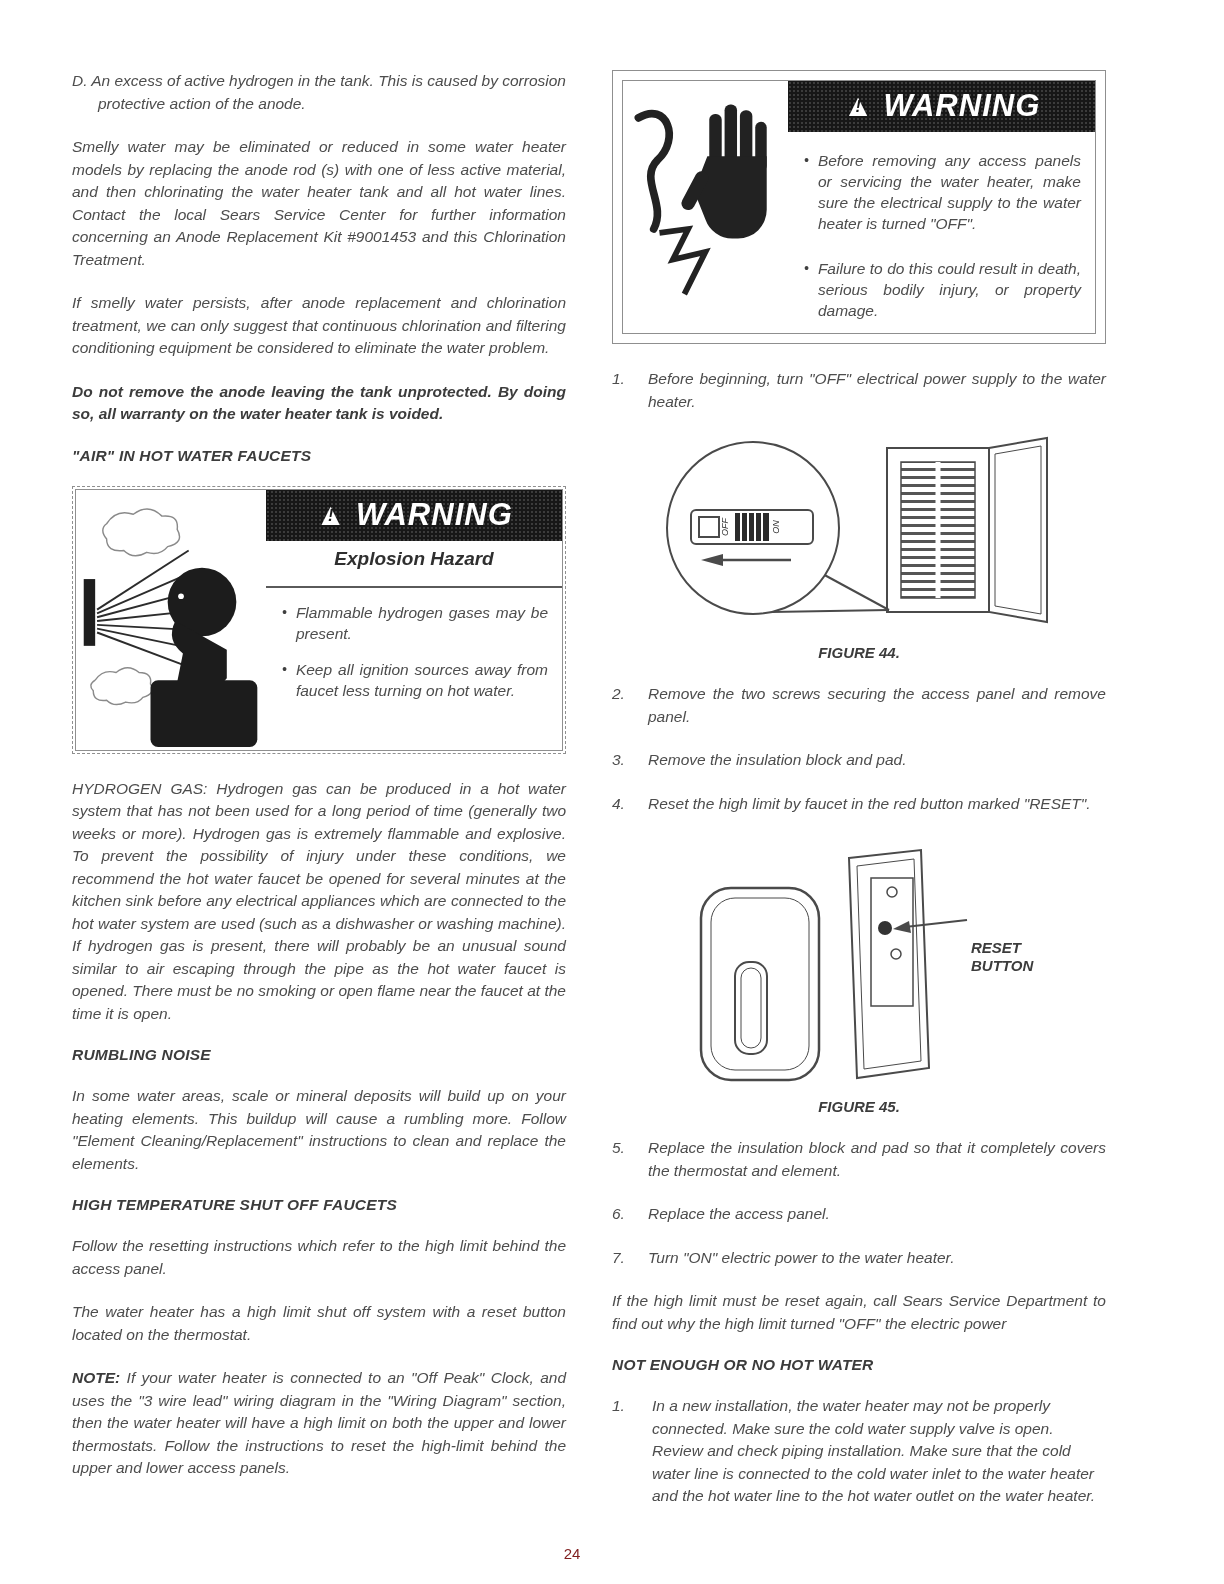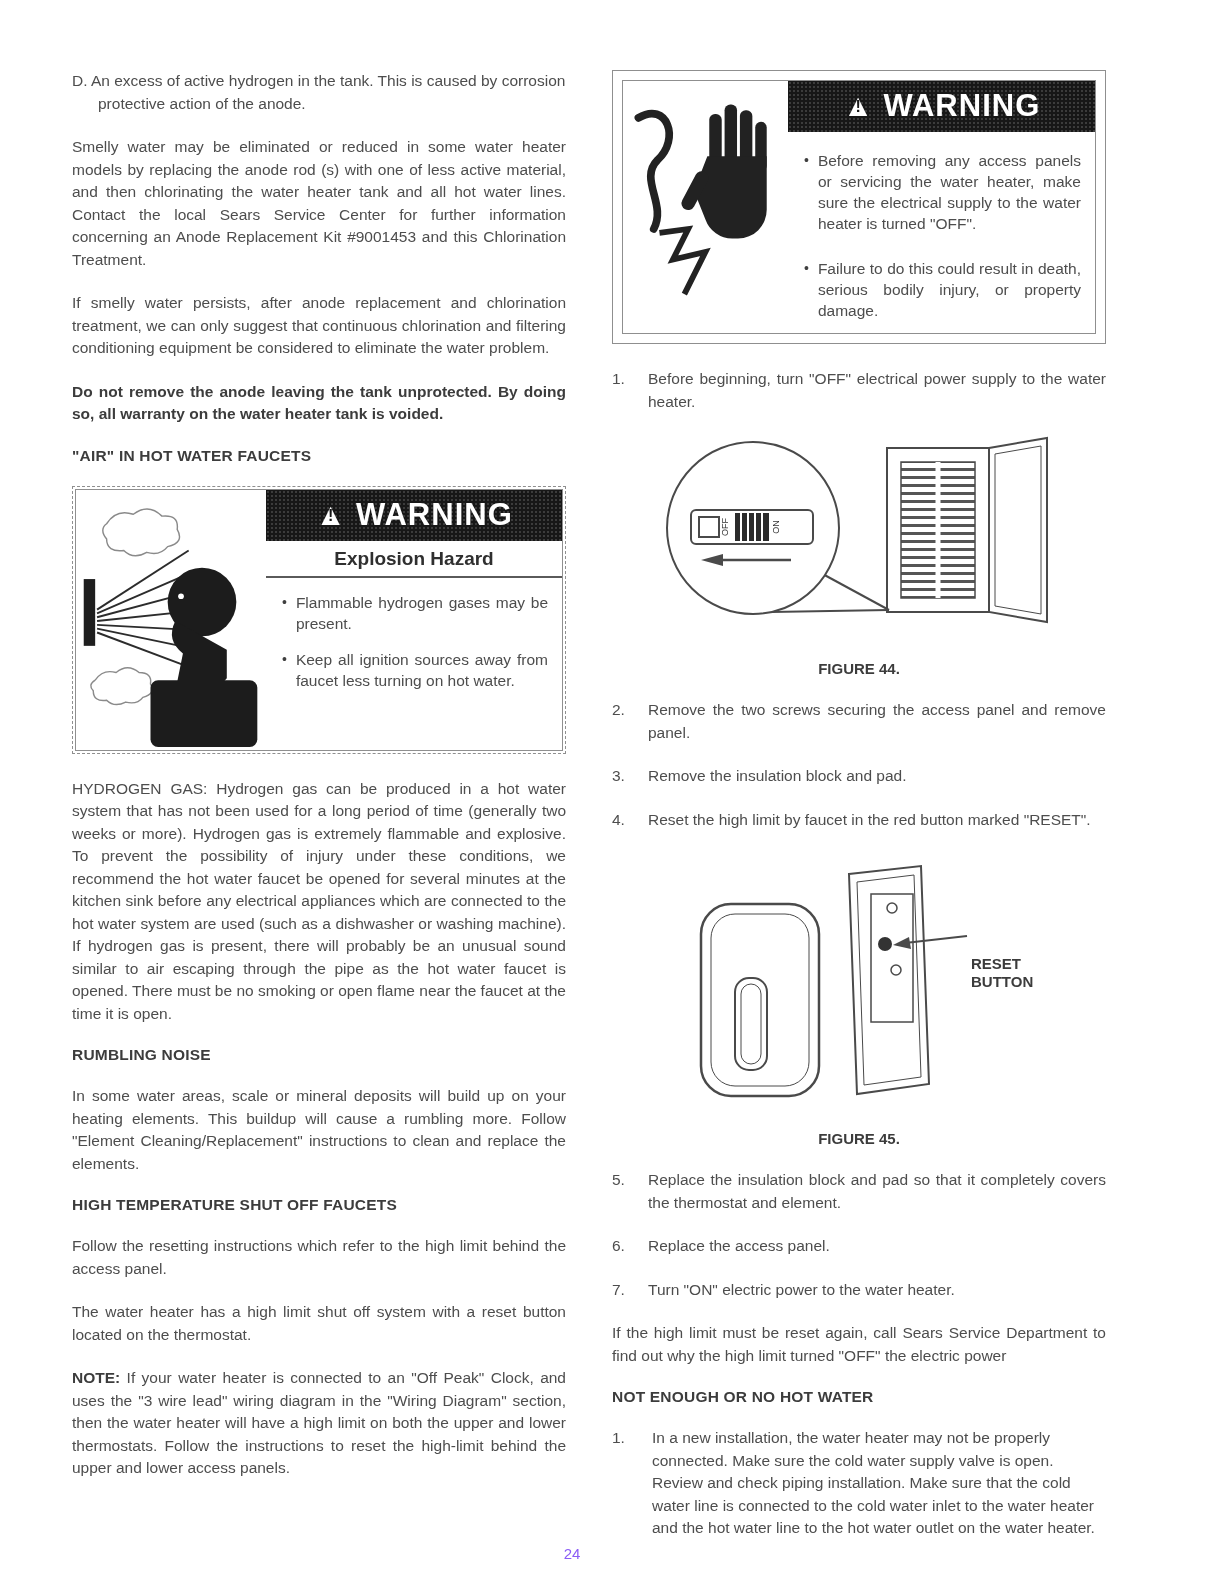--- a/index.html
+++ b/index.html
@@ -2,21 +2,21 @@
 <html><head>
 <meta charset="utf-8">
 <style>
   * { margin:0; padding:0; box-sizing:border-box; }
   html,body { background:#ffffff; }
   body {
     width:1224px; height:1584px; position:relative; overflow:hidden;
     font-family:"Liberation Sans", sans-serif; color:#4d4d4d;
   }
   .page { display:flex; gap:46px; padding:70px 58px 0 72px; }
-  .col { width:494px; }
+  .col { width:494px;font-style:italic; }
   p, .step-text, .bullet-text {
     font-size:15.5px; line-height:22.5px; text-align:justify;
   }
   p { margin-bottom:21px; }
   .hang { padding-left:26px; text-indent:-26px; text-align:left; }
   .bold { font-weight:bold; color:#3c3c3c; }
   h3 {
     font-size:15.5px; font-weight:bold; color:#3c3c3c;
     margin:2px 0 21px 0; letter-spacing:.2px;
   }
@@ -34,44 +34,44 @@
     background-image: radial-gradient(rgba(255,255,255,0.16) 1px, transparent 1.4px);
     background-size:4px 4px;
   }
   .tri { position:relative; display:inline-block; margin-right:9px; color:#fff; }
   .tri .tri-ex {
     position:absolute; left:50%; top:54%; transform:translate(-50%,-50%);
     color:#171717; font-size:16px; font-weight:bold;
   }
   .warn-sub {
     font-weight:bold; font-size:19px; color:#2f2f2f; text-align:center;
-    padding:7px 0 6px 0; border-bottom:2px solid #5a5a5a;
+    padding:7px 0 16px 0; border-bottom:2px solid #5a5a5a;
   }
   .warn-bullets { padding:14px 14px 10px 16px; }
   .bullet { display:flex; gap:9px; margin-bottom:15px; }
   .bullet-dot { flex:0 0 auto; font-size:14px; line-height:21px; color:#3f3f3f; }
   .bullet-text { font-size:15.5px; line-height:21px; flex:1; }
   
   .step { display:flex; margin-bottom:21px; }
   .step-num { flex:0 0 36px; font-size:15.5px; line-height:22.5px; }
   .step-num.wide { flex:0 0 40px; }
   .step-text { flex:1; }
   
   .figure { position:relative; margin:4px auto 22px auto; }
   .fig-caption {
     text-align:center; font-weight:bold; font-size:15px; color:#3c3c3c;
-    margin-top:24px;
+    margin-top:8px;
   }
   .fig-label {
     position:absolute; font-weight:bold; font-size:15px; color:#3c3c3c;
     width:84px; line-height:18px;
   }
   .page-number {
     position:absolute; bottom:22px; left:0; right:80px; text-align:center;
-    font-size:15px; color:#8b5cf6;
+    font-size:15px; color:#7f1d1d;
   }
 </style>
 </head>
 <body>
 
 <div class="page">
 
   <div class="col">
 
     <p class="hang">D. An excess of active hydrogen in the tank. This is caused by corrosion protective action of the anode.</p>

